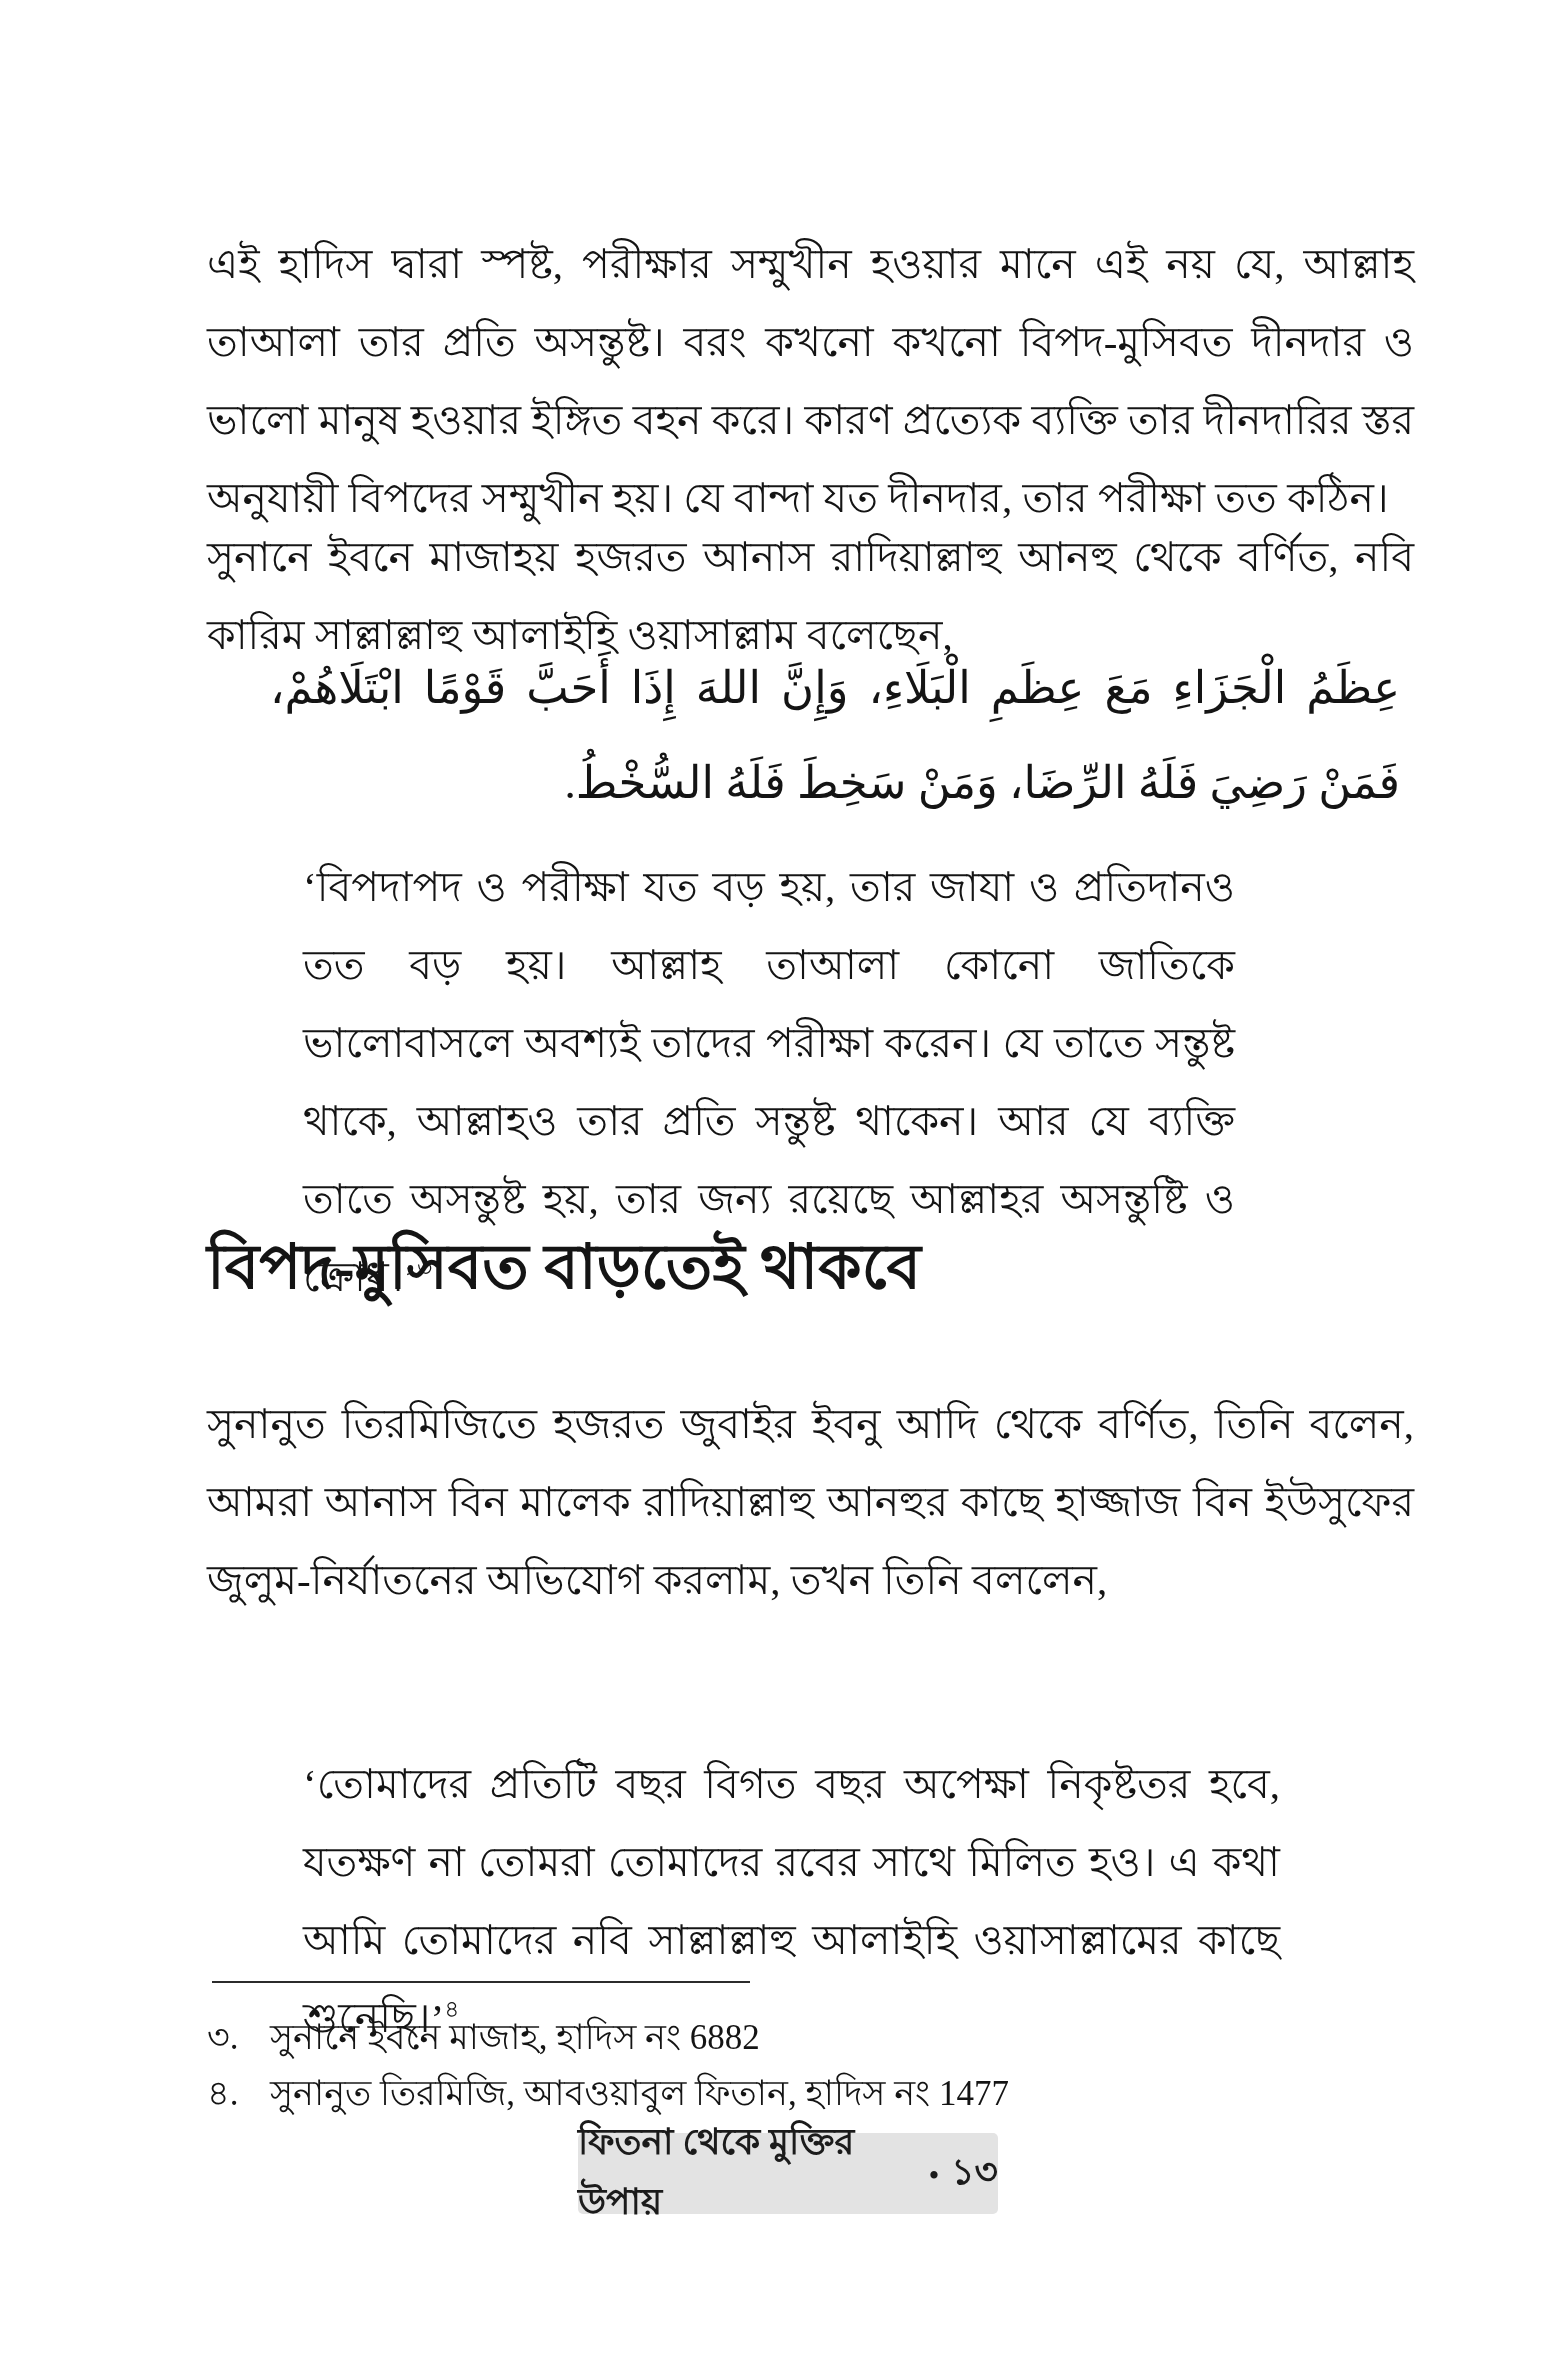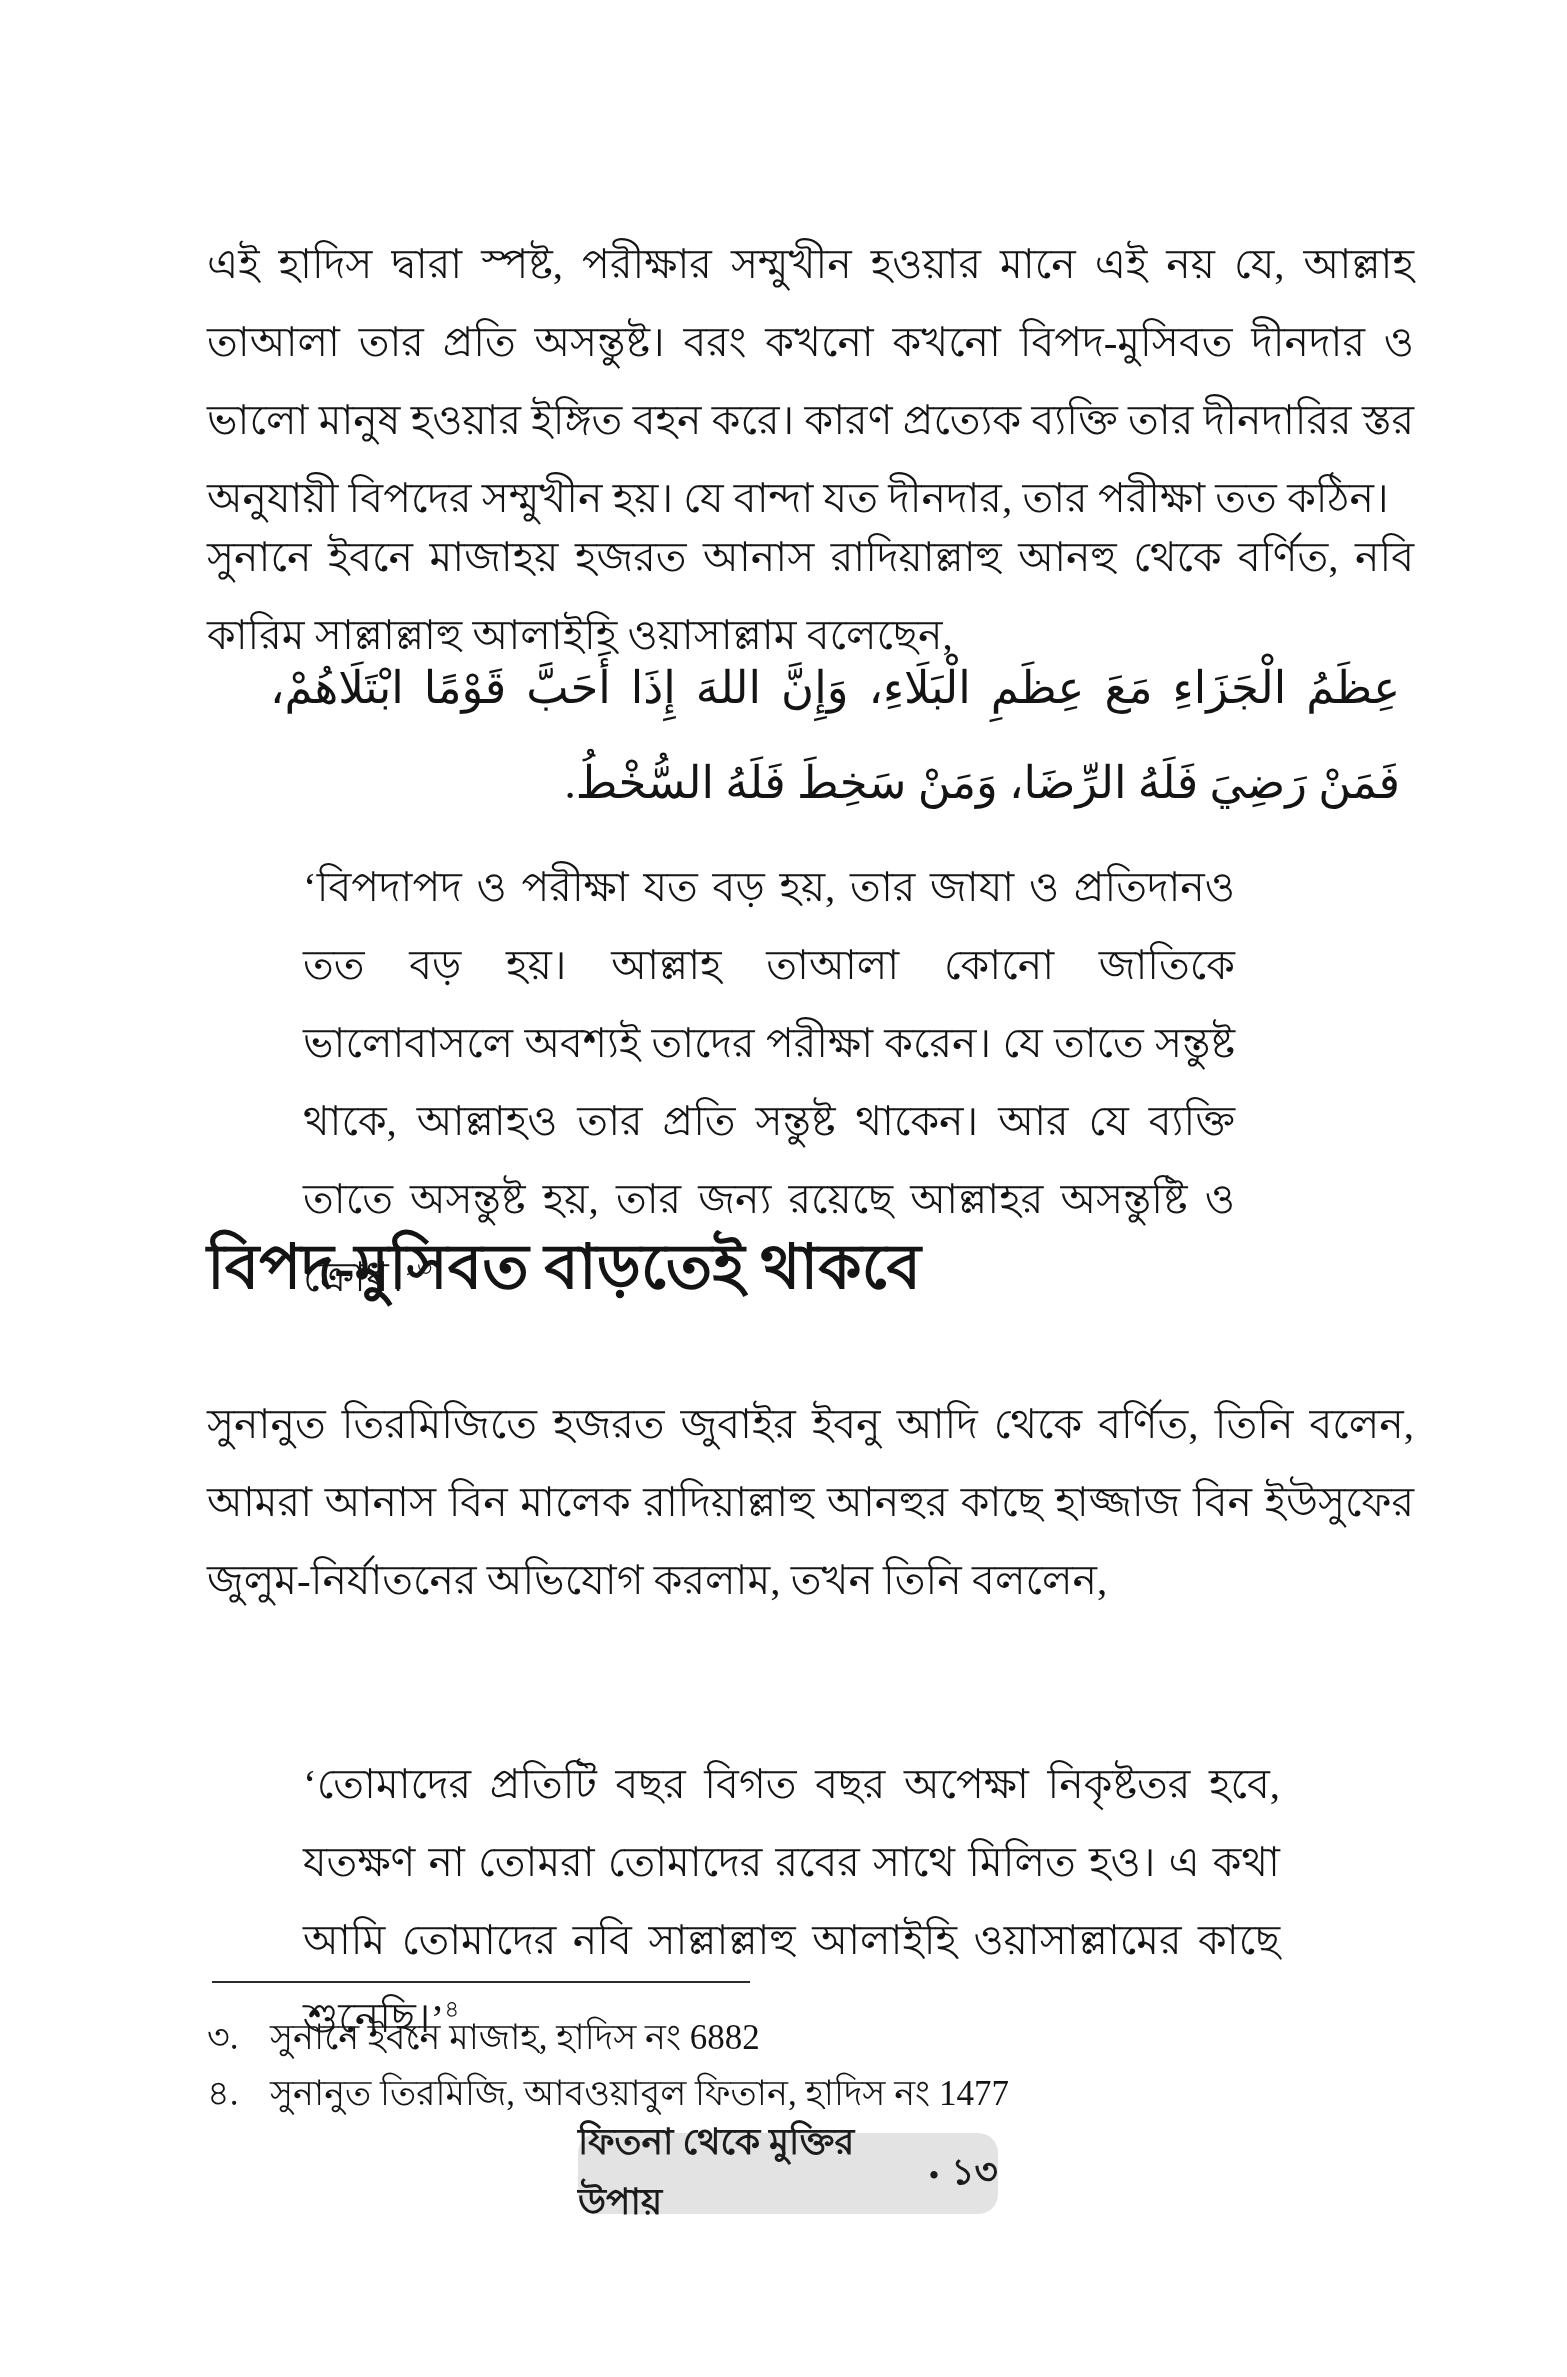--- a/index.html
+++ b/index.html
@@ -51,21 +51,21 @@
     left:207px; top:2010px; width:1207px;
     font-size:35px; line-height:56px;
   }
   .fn { display:flex; }
   .fn-num { width:63px; flex:0 0 63px; }
   .fn-text { flex:1; }
   .footer-badge {
     left:578px; top:2133px;
     width:420px; height:81px;
     background:#e3e3e3;
-    border-radius:20px;
+    border-radius:5px;
     display:flex; align-items:center; justify-content:center;
     gap:12.6px;
     font-size:36px; font-weight:600;
     color:#1b1b1b;
   }
   .footer-badge .dot { font-size:27px; position:relative; top:1.8px; }
 </style>
 </head>
 <body>
 

